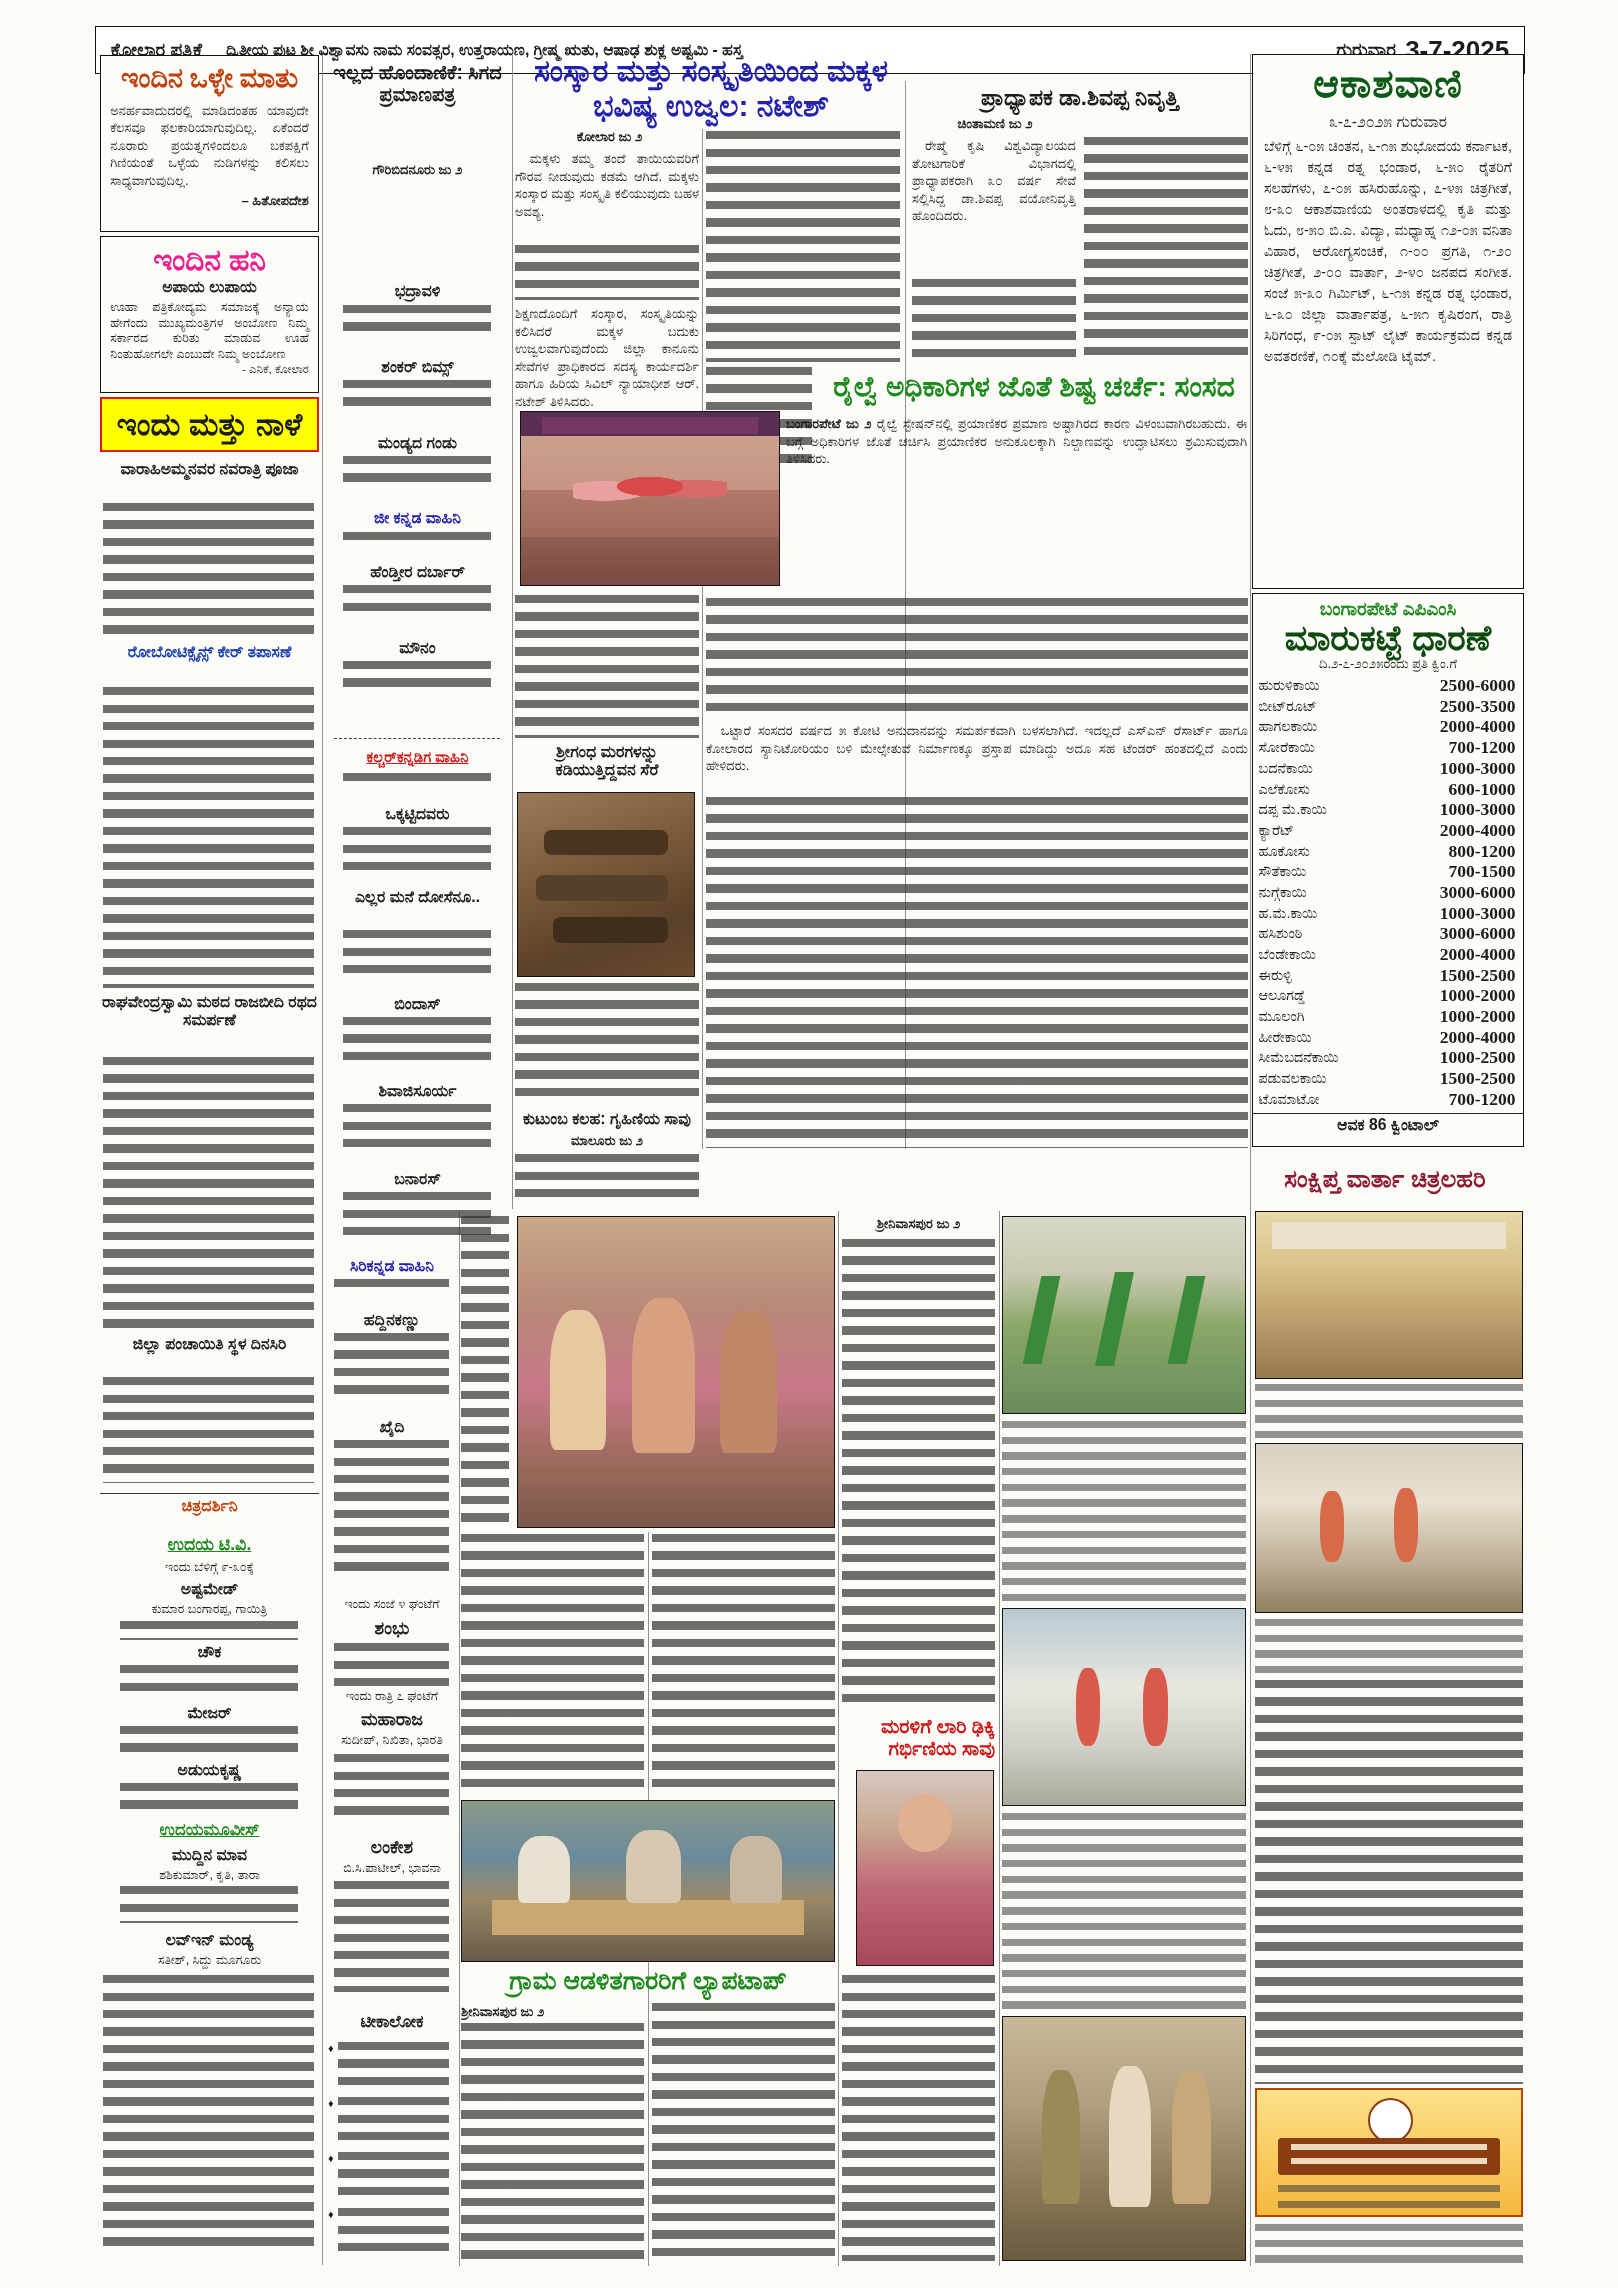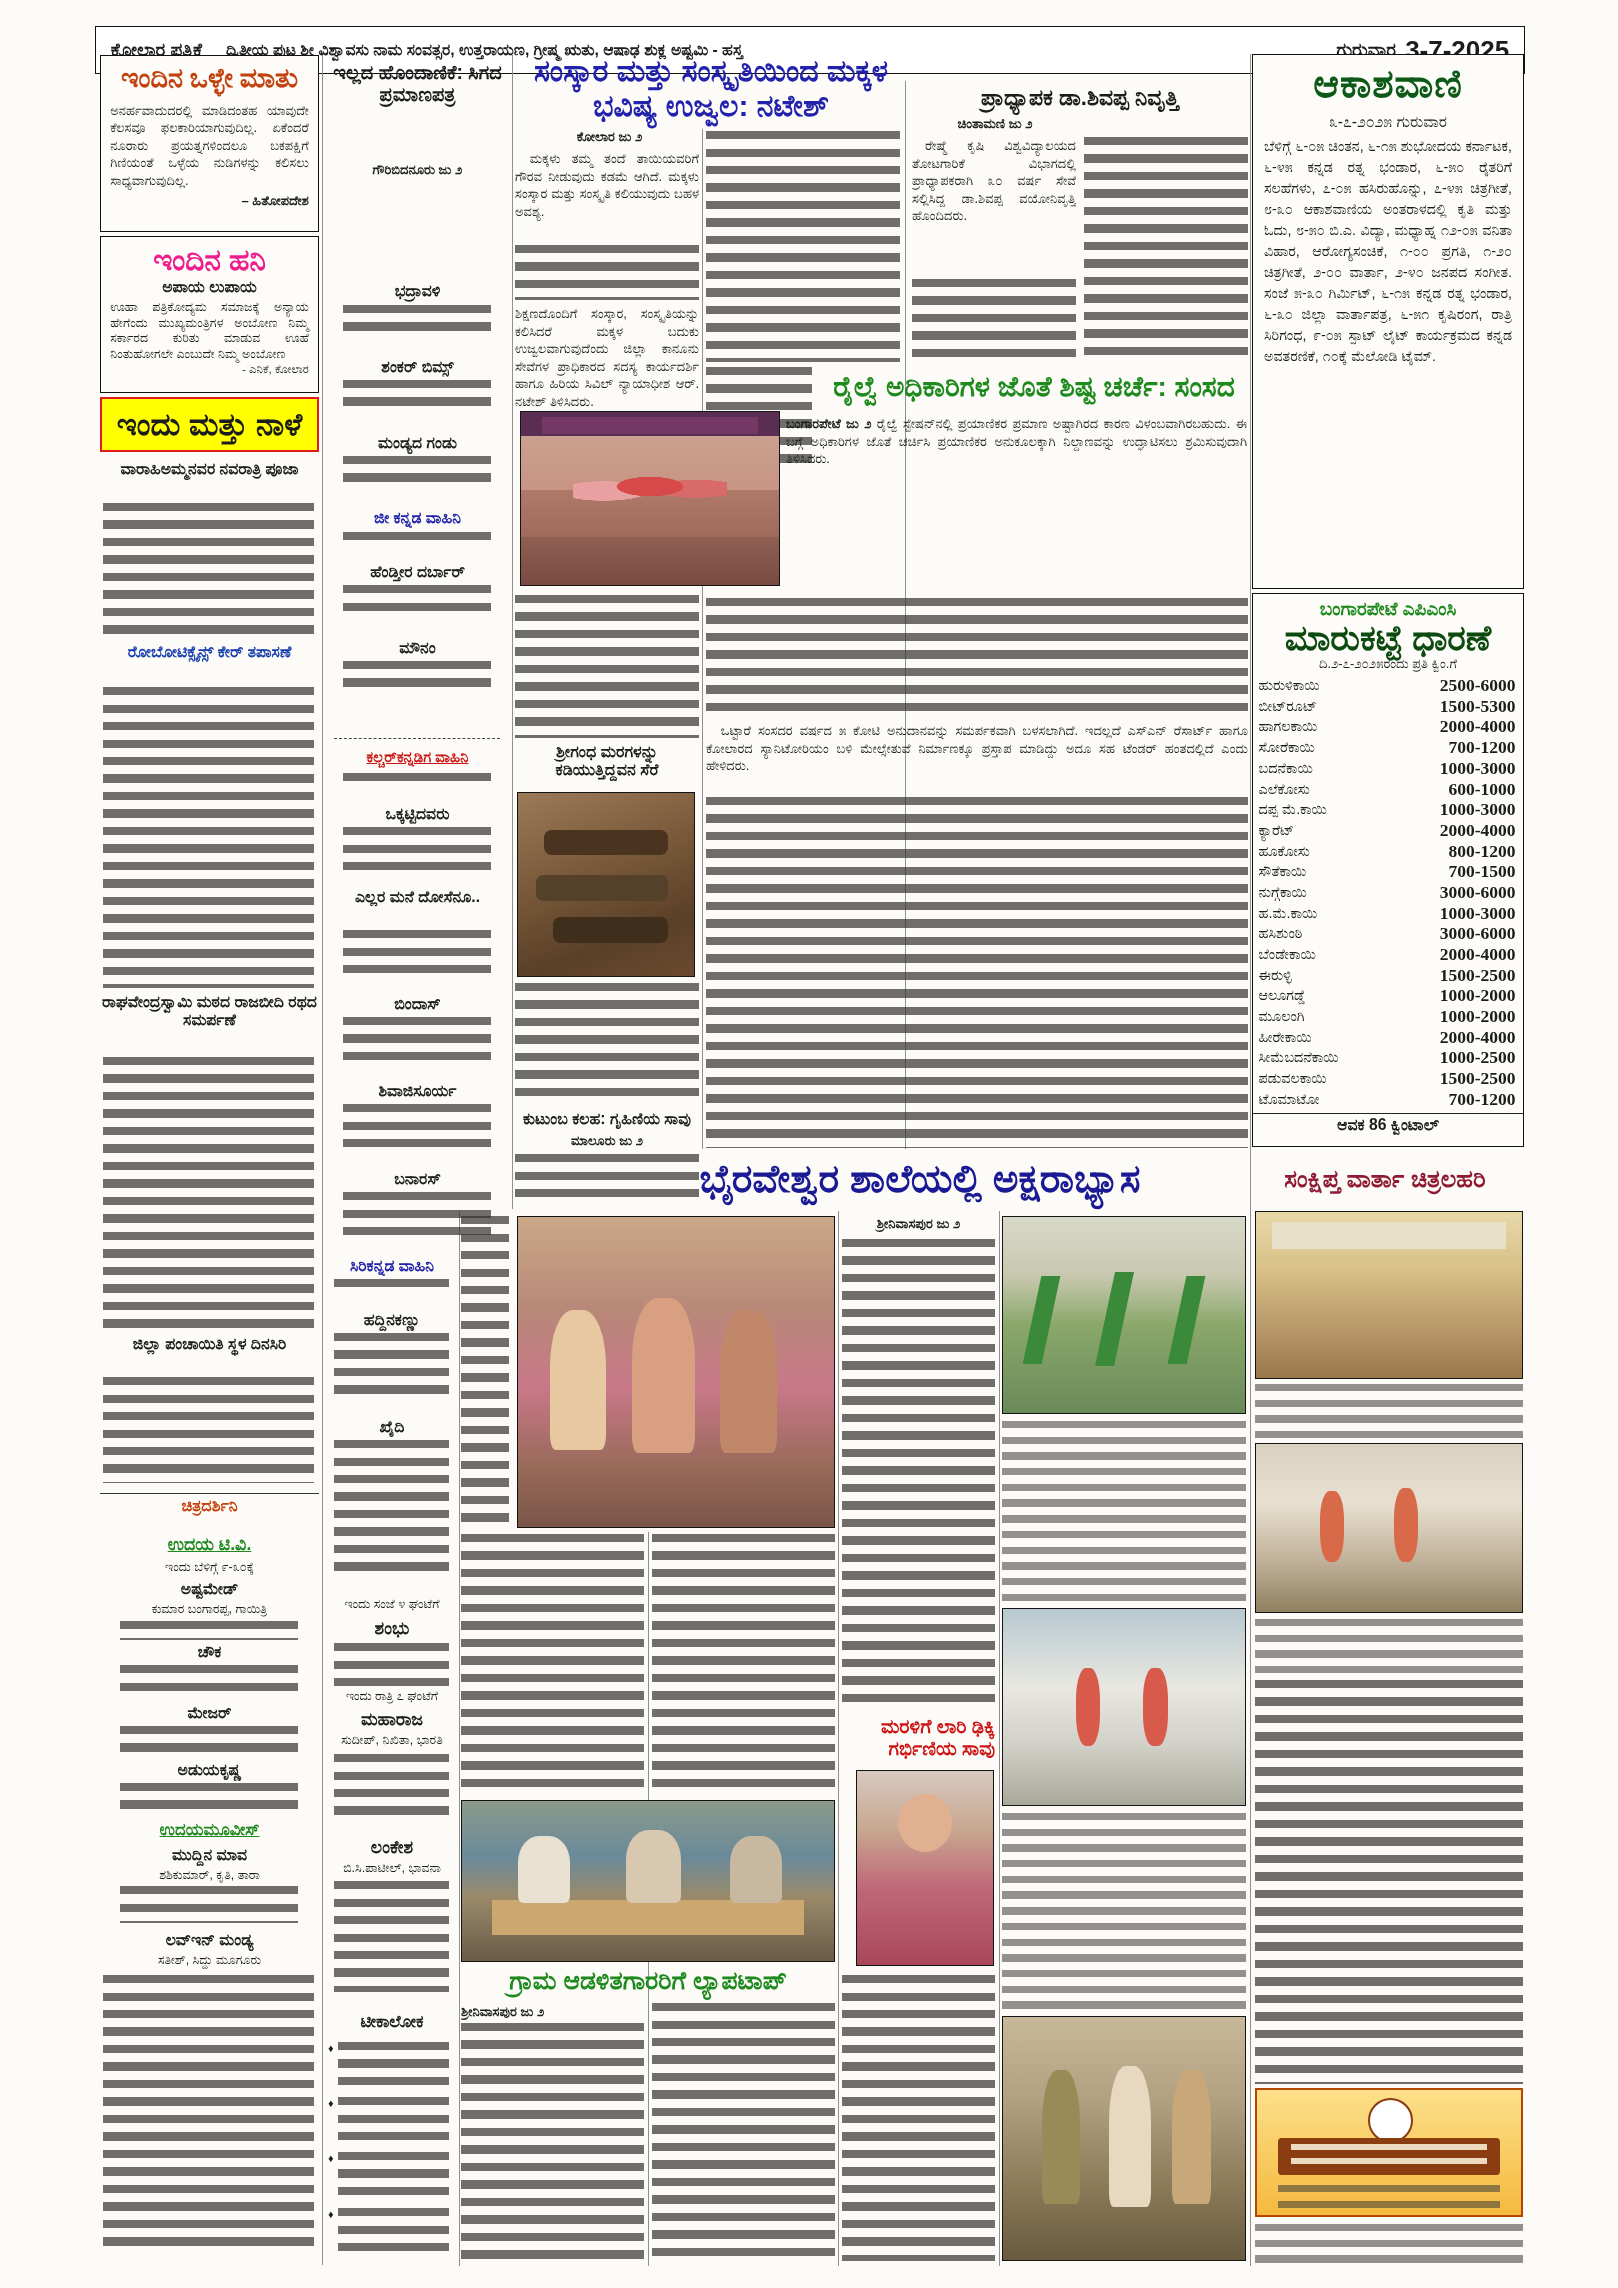--- a/index.html
+++ b/index.html
@@ -218,21 +218,21 @@
     <div class="c green b" style="font-size:18.5px;margin-top:3.7px;">ಬಂಗಾರಪೇಟೆ ಎಪಿಎಂಸಿ</div>
     <div class="c b" style="font-size:35px;color:#0c4a10;line-height:1.05;">ಮಾರುಕಟ್ಟೆ ಧಾರಣೆ</div>
     <div class="c" style="font-size:13px;margin-bottom:2.8px;">ದಿ.೨-೭-೨೦೨೫ರಂದು ಪ್ರತಿ ಕ್ವಿಂ.ಗೆ</div>
     <div>
       <div class="mrow">
           <span class="mname">ಹುರುಳಿಕಾಯಿ</span>
           <span class="mval">2500-6000</span>
         </div>
       <div class="mrow">
           <span class="mname">ಬೀಟ್‌ರೂಟ್</span>
-          <span class="mval">1500-5300</span>
+          <span class="mval">2500-3500</span>
         </div>
       <div class="mrow">
           <span class="mname">ಹಾಗಲಕಾಯಿ</span>
           <span class="mval">2000-4000</span>
         </div>
       <div class="mrow">
           <span class="mname">ಸೋರೆಕಾಯಿ</span>
           <span class="mval">700-1200</span>
         </div>
       <div class="mrow">
@@ -300,21 +300,20 @@
           <span class="mval">1500-2500</span>
         </div>
       <div class="mrow">
           <span class="mname">ಟೊಮಾಟೋ</span>
           <span class="mval">700-1200</span>
         </div>
     </div>
     <div class="c b" style="font-size:15.7px;border-top:1.4px solid #222;margin-top:3px;padding-top:2.8px;">ಆವಕ 86 ಕ್ವಿಂಟಾಲ್</div>
   </div>
 
-  <div class="abs c navy b hl" style="left:620px;top:1157px;width:600px;font-size:39px;">ಭೈರವೇಶ್ವರ ಶಾಲೆಯಲ್ಲಿ ಅಕ್ಷರಾಭ್ಯಾಸ</div>
   <div class="abs c maroon b hl" style="left:1244px;top:1165px;width:282px;font-size:24px;">ಸಂಕ್ಷಿಪ್ತ ವಾರ್ತಾ ಚಿತ್ರಲಹರಿ</div>
 
   <div class="abs tx" style="left:461px;top:1216px;width:48px;height:310px;"></div>
   <div class="photo" style="left:517px;top:1216px;width:318px;height:312px;
               background:linear-gradient(180deg,#caa888 0%,#b88878 30%,#c87888 55%,#9a6a5a 80%,#7a5648 100%);">
     <div class="abs" style="left:10%;top:30%;width:18%;height:45%;background:#e8c8a0;border-radius:40% 40% 10% 10%;"></div>
     <div class="abs" style="left:36%;top:26%;width:20%;height:50%;background:#d8a080;border-radius:40% 40% 10% 10%;"></div>
     <div class="abs" style="left:64%;top:30%;width:18%;height:46%;background:#c08868;border-radius:40% 40% 10% 10%;"></div>
   </div>
   <div class="abs c dateline" style="left:842px;top:1216px;width:153px;">ಶ್ರೀನಿವಾಸಪುರ ಜು ೨</div>

